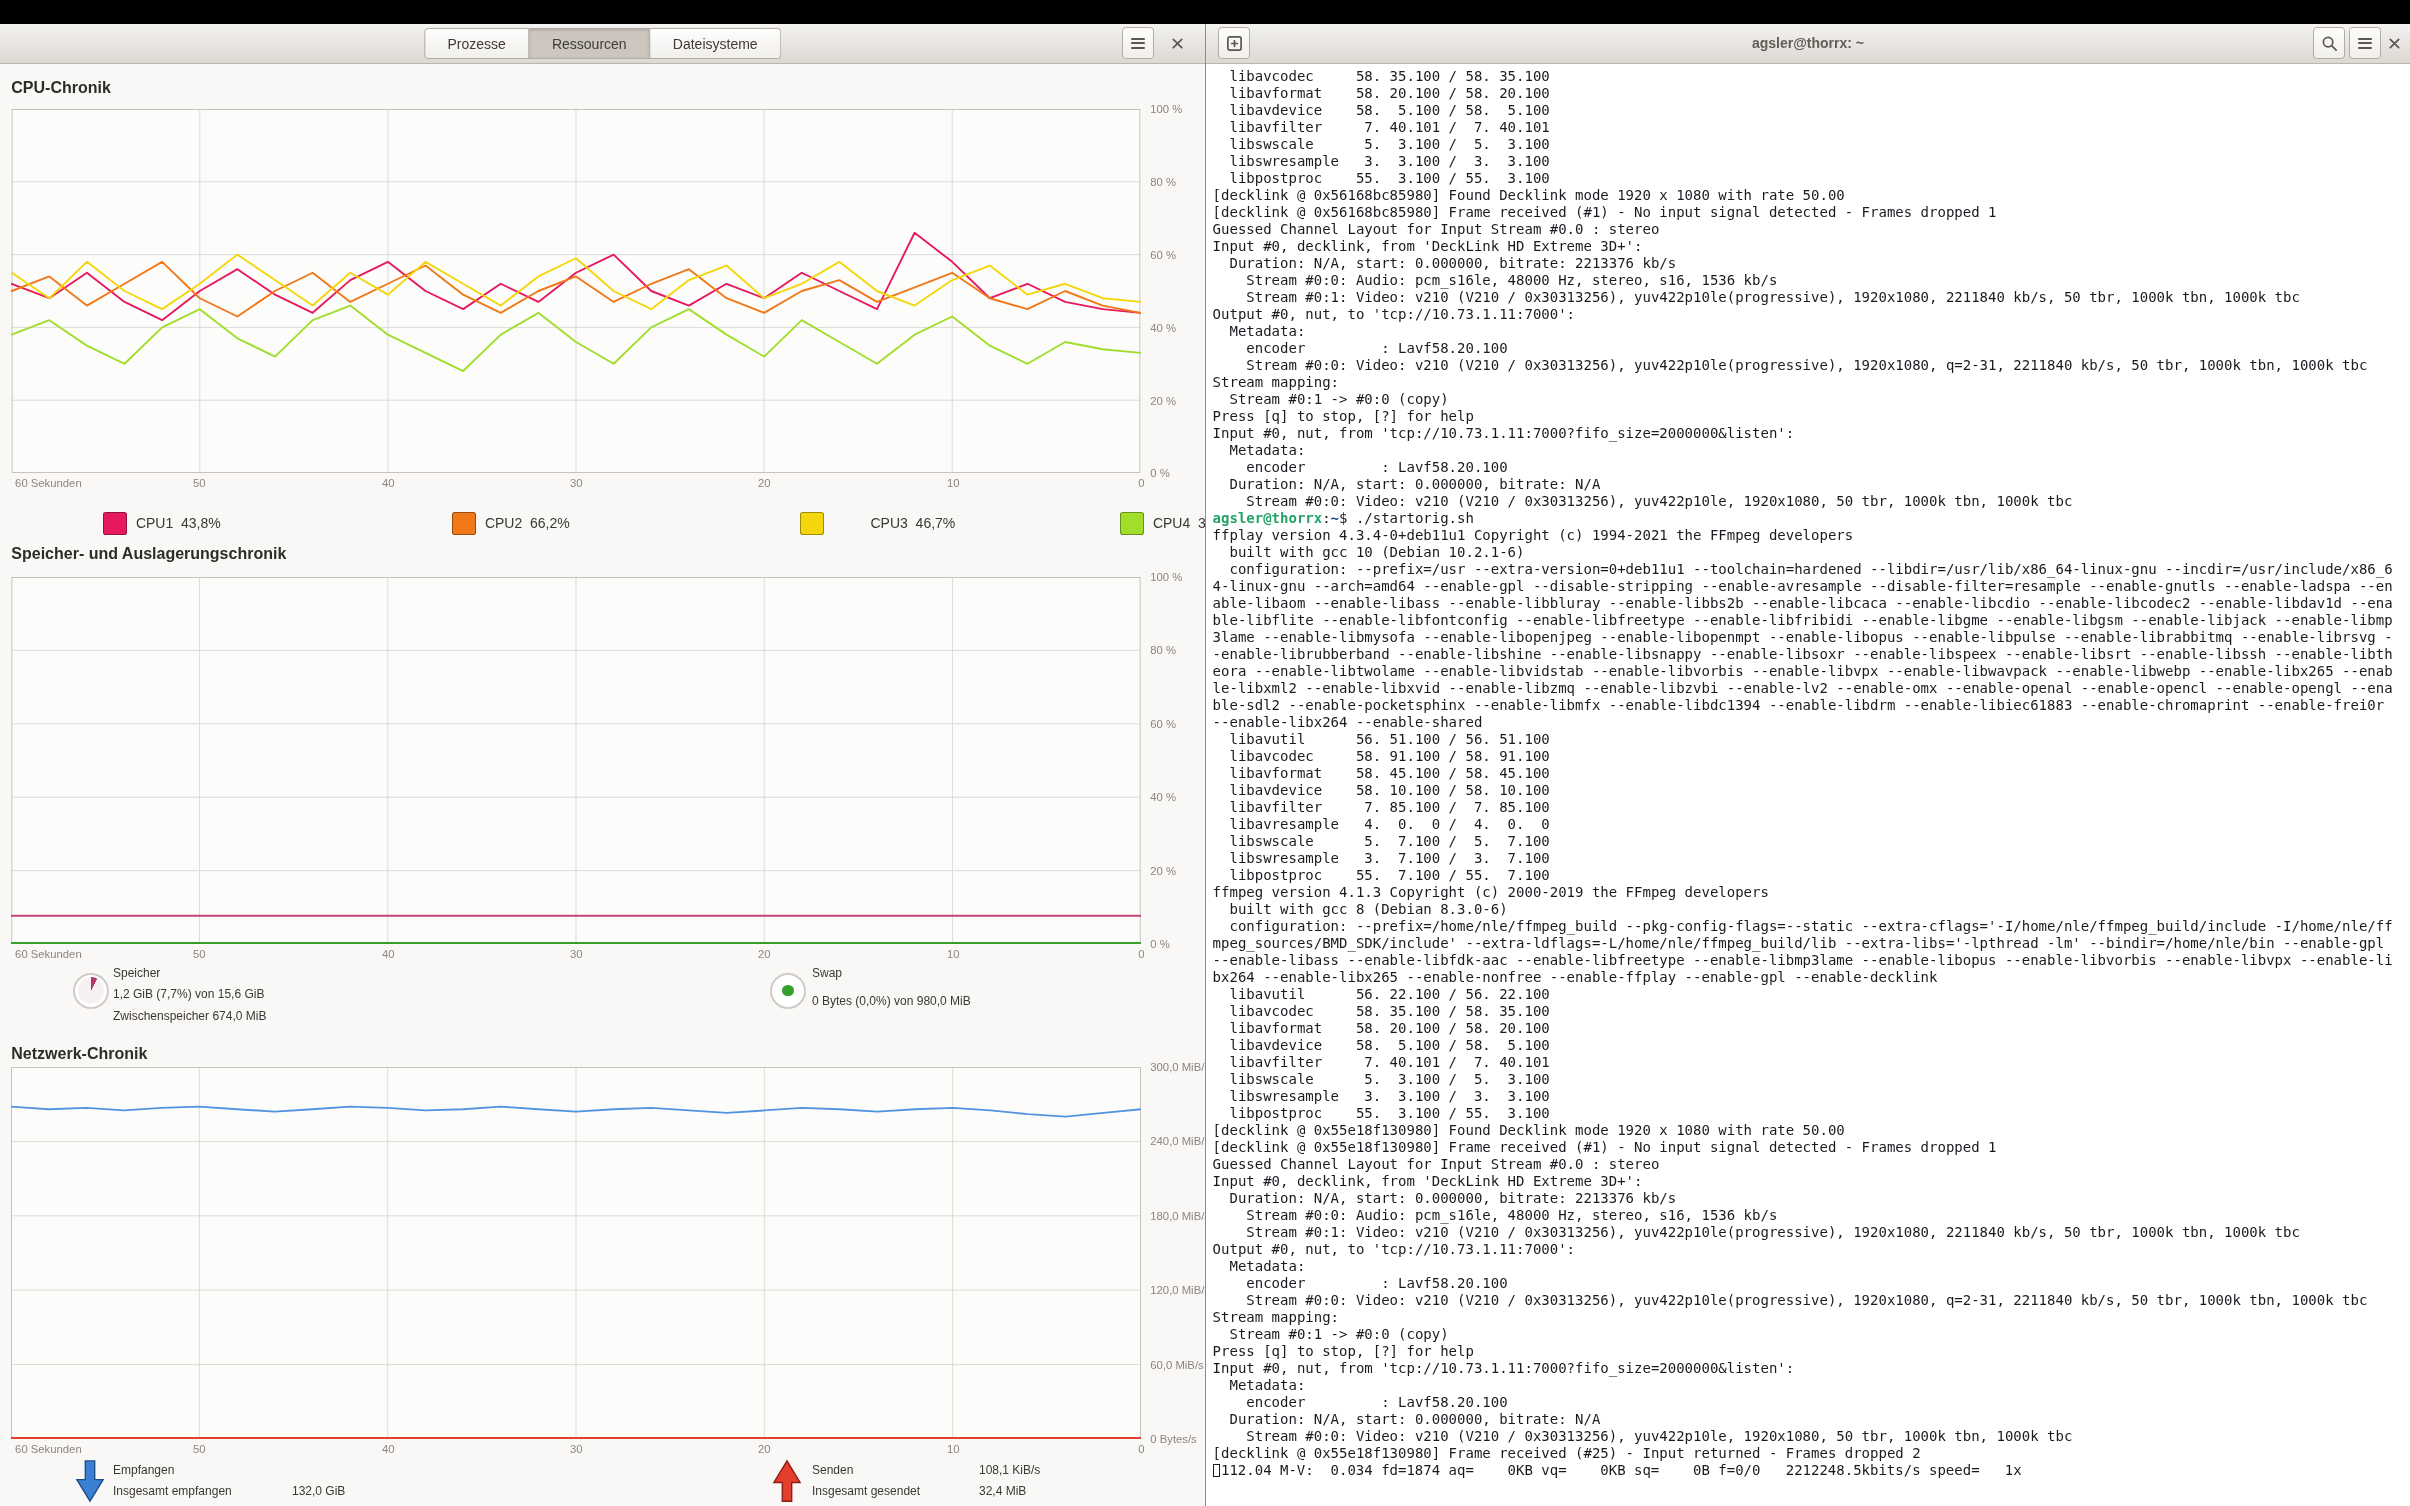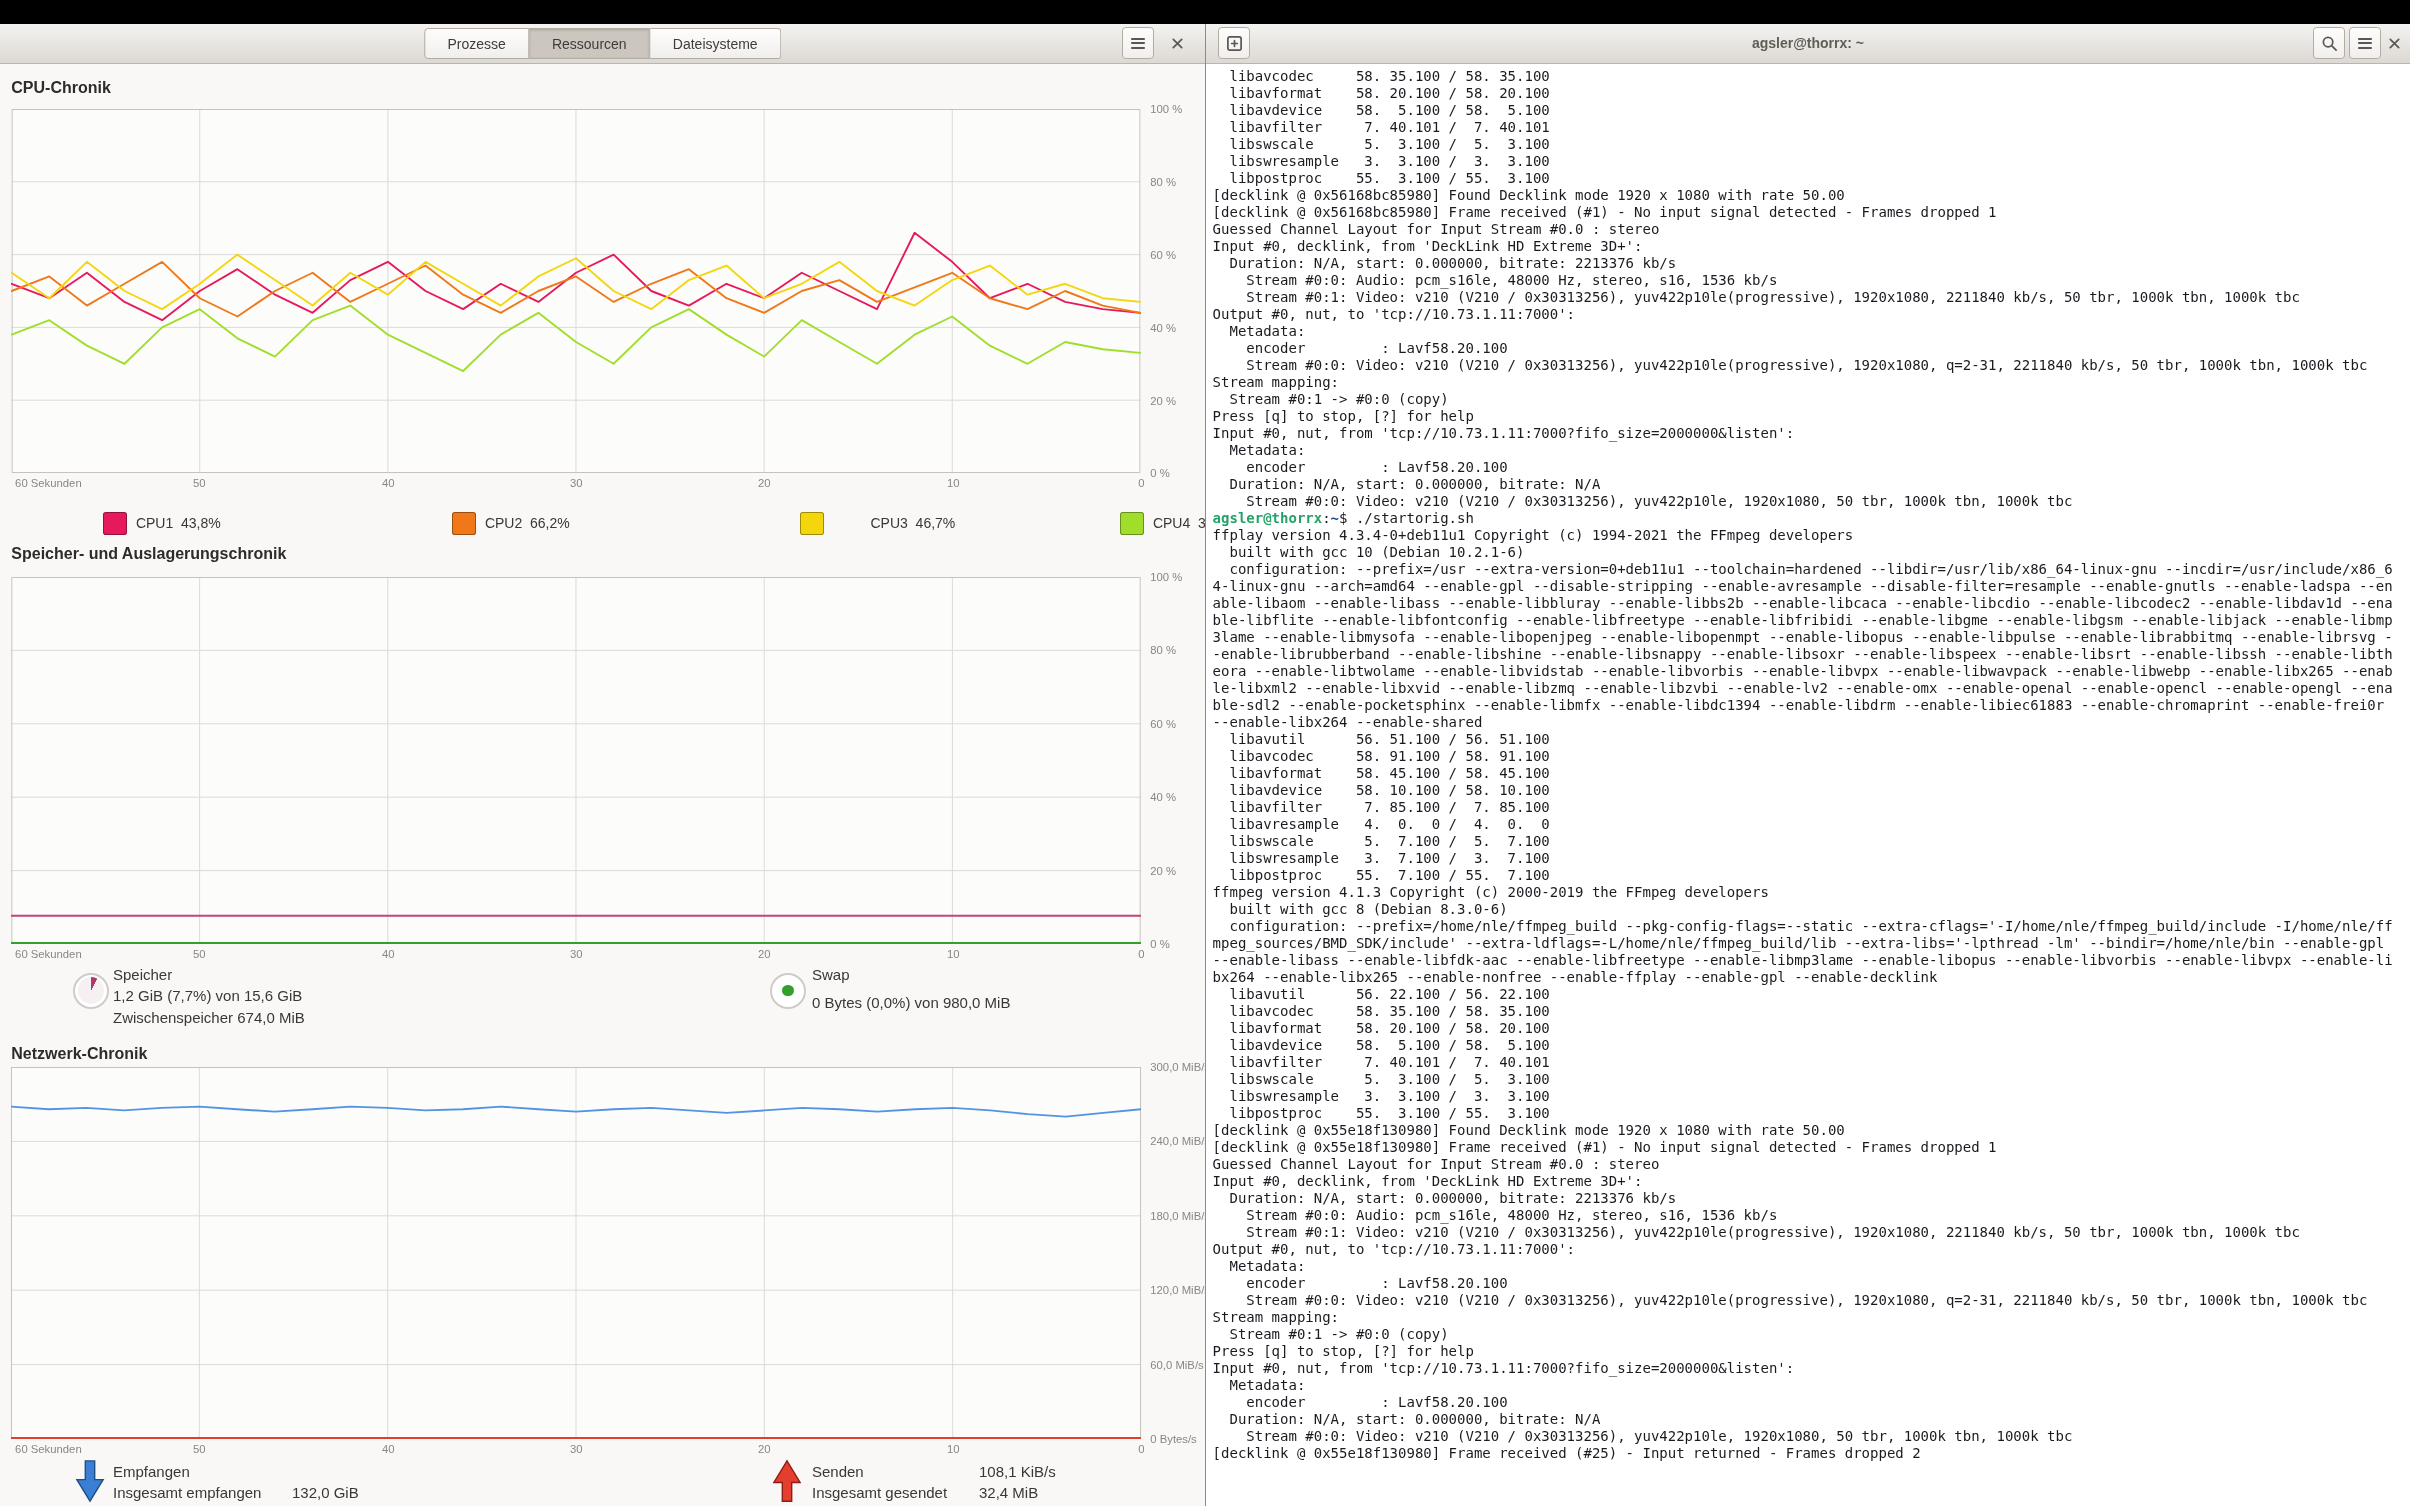--- a/index.html
+++ b/index.html
@@ -29,21 +29,21 @@
   .ylab,.xlab{position:absolute;font-size:11.3px;color:#8a8680;white-space:nowrap;}
 
   .legend-row{position:absolute;left:0;right:0;margin-left:28px;}
   .cpu-entry{position:absolute;display:flex;align-items:center;gap:9.4px;font-size:14px;color:#3a3835;}
   .swatch{width:23.5px;height:23.5px;border-radius:2.8px;border:0.9px solid rgba(0,0,0,.35);box-sizing:border-box;}
 
   .gauge{position:absolute;width:36px;height:36px;border:2.8px solid #cfccc7;border-radius:50%;
          background:#fff;box-sizing:border-box;}
   .gauge .fill{position:absolute;inset:2.8px;border-radius:50%;}
   .gauge .dot{position:absolute;left:50%;top:50%;width:11.3px;height:11.3px;margin:-5.6px 0 0 -5.6px;border-radius:50%;}
-  .leg-text{position:absolute;font-size:15px;color:#3a3835;white-space:nowrap;}
+  .leg-text{position:absolute;font-size:12px;color:#3a3835;white-space:nowrap;}
 
   .arrow{position:absolute;width:34px;height:45px;}
 
   #term-body{position:absolute;top:40px;left:0;right:0;bottom:0;background:#fff;overflow:hidden;
              padding:4.7px 0 0 6.6px;font-family:"DejaVu Sans Mono","Liberation Mono",monospace;
              font-size:14px;line-height:17px;color:#1c1a20;}
   .tl{white-space:pre;height:17px;}
   .tl .g{color:#26a269;font-weight:bold;}
   .tl .b{color:#12488b;font-weight:bold;}
   .tl .cur{display:inline-block;width:7.5px;height:13px;border:0.9px solid #1c1a20;vertical-align:-1.9px;margin-right:0.9px;box-sizing:border-box;}
@@ -324,17 +324,18 @@
         <div class="tl">    Stream #0:0: Video: v210 (V210 / 0x30313256), yuv422p10le(progressive), 1920x1080, q=2-31, 2211840 kb/s, 50 tbr, 1000k tbn, 1000k tbc</div>
         <div class="tl">Stream mapping:</div>
         <div class="tl">  Stream #0:1 -&gt; #0:0 (copy)</div>
         <div class="tl">Press [q] to stop, [?] for help</div>
         <div class="tl">Input #0, nut, from 'tcp://10.73.1.11:7000?fifo_size=2000000&amp;listen':</div>
         <div class="tl">  Metadata:</div>
         <div class="tl">    encoder         : Lavf58.20.100</div>
         <div class="tl">  Duration: N/A, start: 0.000000, bitrate: N/A</div>
         <div class="tl">    Stream #0:0: Video: v210 (V210 / 0x30313256), yuv422p10le, 1920x1080, 50 tbr, 1000k tbn, 1000k tbc</div>
         <div class="tl">[decklink @ 0x55e18f130980] Frame received (#25) - Input returned - Frames dropped 2</div>
+        <div class="tl"><span class="cur"></span><span>112.04 M-V:  0.034 fd=1874 aq=    0KB vq=    0KB sq=    0B f=0/0   2212248.5kbits/s speed=   1x</span></div>
       </div>
   </div>
 
 </div>
 
 
 </body></html>

